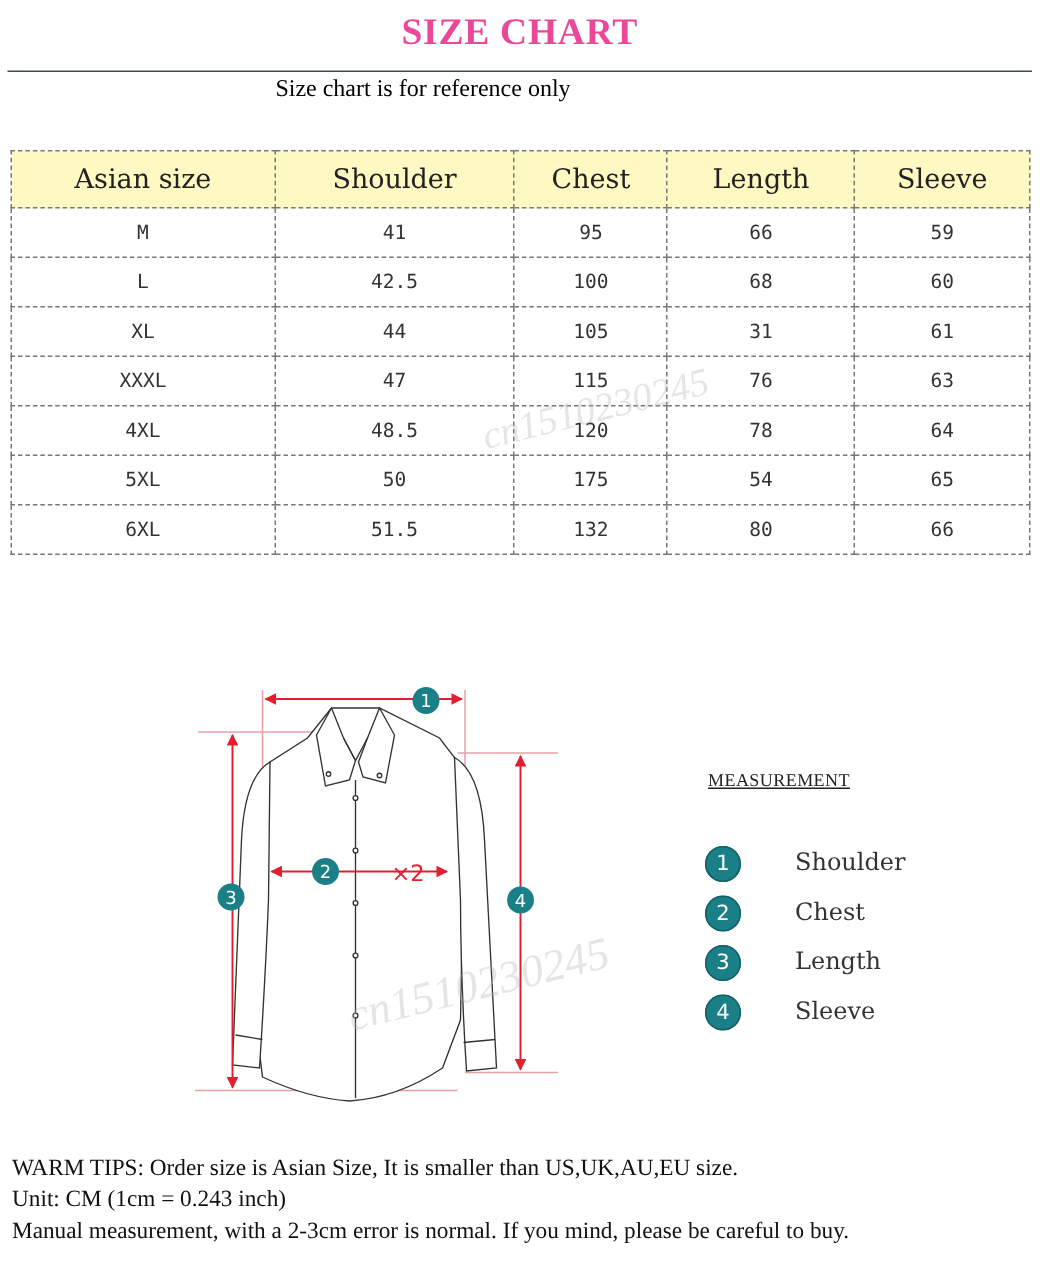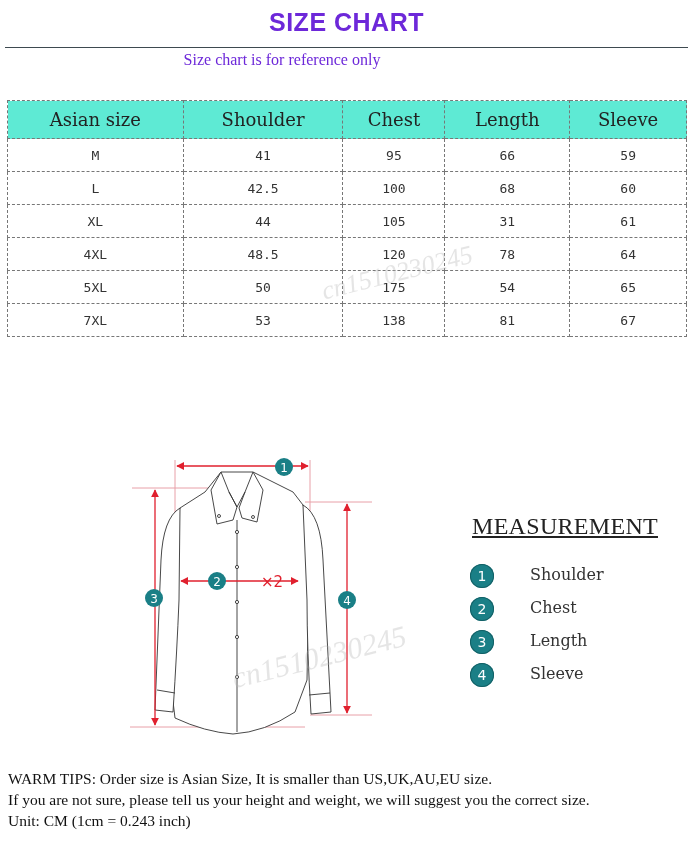--- a/index.html
+++ b/index.html
@@ -1,32 +1,32 @@
 <!DOCTYPE html>
 <html><head>
 <meta charset="utf-8">
 <style>
   html, body { margin: 0; padding: 0; background: #ffffff; }
   body { width: 693px; height: 856px; position: relative; overflow: hidden; font-family: "DejaVu Serif", serif; color: #222; }
-  .title { position: absolute; top: 8px; left: 0; width: 693px; text-align: center; font-family: Liberation Sans, sans-serif; font-weight: bold; font-size: 25px; color: #6d28d9; letter-spacing: 0.5px; }
+  .title { position: absolute; top: 8px; left: 0; width: 693px; text-align: center; font-family: Liberation Serif, serif; font-weight: bold; font-size: 25px; color: #ec4899; letter-spacing: 0.5px; }
   .rule { position: absolute; top: 47px; left: 5px; width: 683px; height: 1px; background: #3e4a50; }
-  .subtitle { position: absolute; top: 51px; left: 0; width: 564px; text-align: center; font-family: "Liberation Serif", serif; font-size: 16px; color: #6d28d9; }
+  .subtitle { position: absolute; top: 51px; left: 0; width: 564px; text-align: center; font-family: "Liberation Serif", serif; font-size: 16px; color: #000000; }
 
   table.size { position: absolute; top: 100px; left: 7px; width: 680px; border-collapse: collapse; }
   table.size th, table.size td { border: 1px dashed #777; text-align: center; padding: 0; }
-  table.size th { height: 37px; background: #5eead4; font-family: "DejaVu Serif", serif; font-weight: normal; font-size: 18px; color: #222; text-align: center; }
+  table.size th { height: 37px; background: #fef9c3; font-family: "DejaVu Serif", serif; font-weight: normal; font-size: 18px; color: #222; text-align: center; }
   table.size td { height: 32px; font-family: "DejaVu Sans Mono", monospace; font-size: 13px; color: #333; }
 
   .watermark { position: absolute; font-family: "Liberation Serif", serif; font-style: italic; color: rgba(180,180,180,0.35); transform: rotate(-14deg); pointer-events: none; }
   .wm1 { top: 258px; left: 320px; font-size: 26px; }
   .wm2 { top: 640px; left: 230px; font-size: 30px; }
 
   .diagram { position: absolute; top: 450px; left: 125px; width: 260px; height: 285px; }
 
-  .measure-title { position: absolute; top: 513px; left: 472px; font-family: "Liberation Serif", serif; font-size: 24px; color: #222; text-decoration: underline; letter-spacing: 0.3px; }
+  .measure-title { position: absolute; top: 513px; left: 472px; font-family: "Liberation Serif", serif; font-size: 12px; color: #222; text-decoration: underline; letter-spacing: 0.3px; }
   .legend-item { position: absolute; left: 470px; height: 26px; }
   .badge { position: absolute; left: 0; top: 0; width: 24px; height: 24px; border-radius: 50%; background: #1a7f86; color: #fff; font-family: "DejaVu Sans", sans-serif; font-size: 14px; text-align: center; line-height: 24px; box-shadow: 0 0 0 1px #136066 inset; }
   .legend-label { position: absolute; left: 60px; top: 1px; font-family: "DejaVu Serif", serif; font-size: 16px; color: #333; white-space: nowrap; }
 
   .tips { position: absolute; top: 768px; left: 8px; width: 680px; font-family: "Liberation Serif", serif; font-size: 15.5px; color: #111; line-height: 21px; }
   .tips p { margin: 0; }
 </style>
 </head>
 <body>
 
@@ -60,39 +60,46 @@
       <td>60</td>
     </tr>
     <tr>
       <td>XL</td>
       <td>44</td>
       <td>105</td>
       <td>31</td>
       <td>61</td>
     </tr>
     <tr>
+      <td>XXXL</td>
+      <td>47</td>
+      <td>115</td>
+      <td>76</td>
+      <td>63</td>
+    </tr>
+    <tr>
       <td>4XL</td>
       <td>48.5</td>
       <td>120</td>
       <td>78</td>
       <td>64</td>
     </tr>
     <tr>
       <td>5XL</td>
       <td>50</td>
       <td>175</td>
       <td>54</td>
       <td>65</td>
     </tr>
     <tr>
-      <td>7XL</td>
-      <td>53</td>
-      <td>138</td>
-      <td>81</td>
-      <td>67</td>
+      <td>6XL</td>
+      <td>51.5</td>
+      <td>132</td>
+      <td>80</td>
+      <td>66</td>
     </tr>
   </tbody>
 </table>
 
 <div class="watermark wm1">cn1510230245</div>
 
 <svg class="diagram" viewBox="0 0 260 285" xmlns="http://www.w3.org/2000/svg">
   <defs>
     <marker id="ah" viewBox="0 0 10 10" refX="9" refY="5" markerWidth="6" markerHeight="6" orient="auto-start-reverse">
       <path d="M0,0 L10,5 L0,10 z" fill="#e0202e"></path>
@@ -170,15 +177,15 @@
   <span class="badge">3</span>
   <span class="legend-label">Length</span>
 </div>
 <div class="legend-item" style="top:663px;">
   <span class="badge">4</span>
   <span class="legend-label">Sleeve</span>
 </div>
 
 <div class="tips">
   <p>WARM TIPS: Order size is Asian Size, It is smaller than US,UK,AU,EU size.</p>
-  <p>If you are not sure, please tell us your height and weight, we will suggest you the correct size.</p>
   <p>Unit: CM (1cm = 0.243 inch)</p>
+  <p>Manual measurement, with a 2-3cm error is normal. If you mind, please be careful to buy.</p>
 </div>
 
 </body></html>

